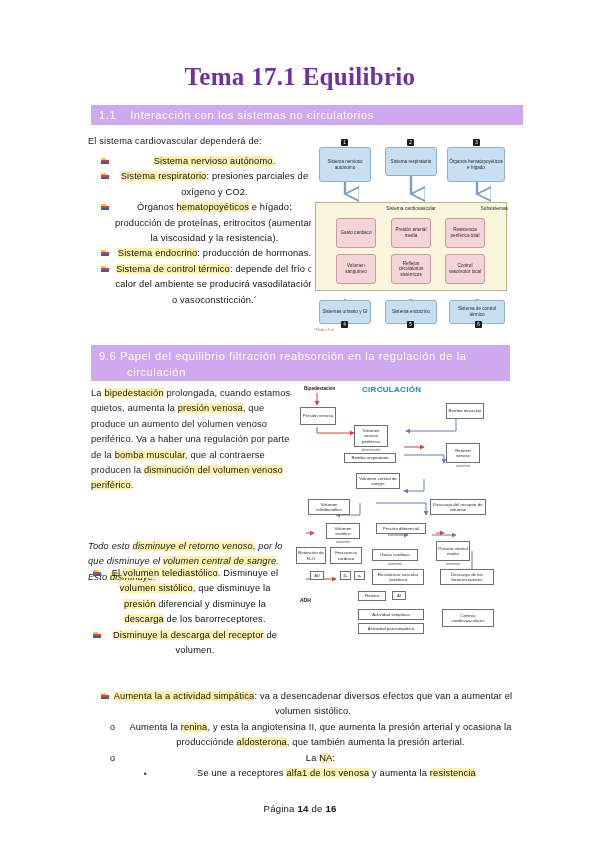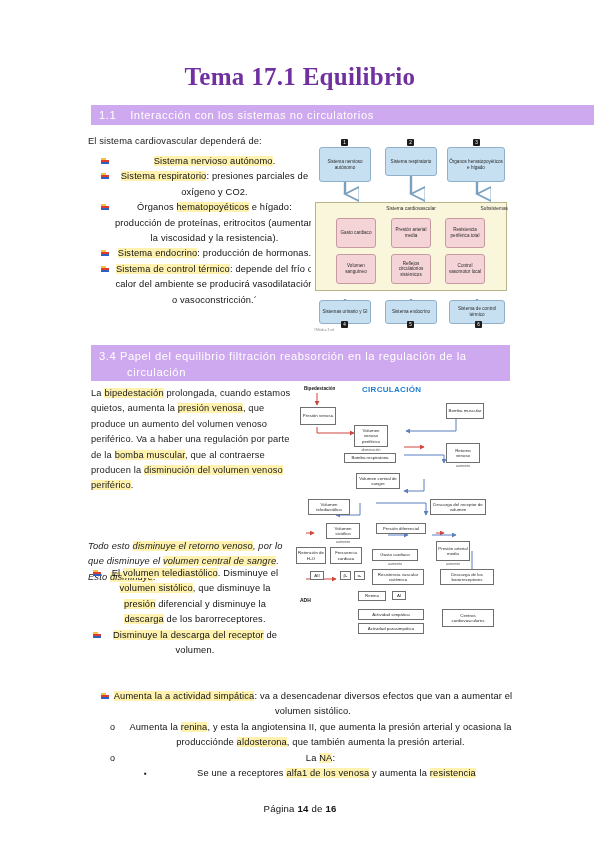--- a/index.html
+++ b/index.html
@@ -45,21 +45,21 @@
     font-size: 11.2px;
     letter-spacing: .55px;
     line-height: 17px;
     padding: 2px 0 3px 8px;
     box-sizing: border-box;
   }
   .section-banner .num { margin-right: 14px; }
 
   #banner-1 {
     left: 91px; top: 90px;
-    width: 503px; height: 20px;
+    width: 432px; height: 20px;
   }
   #banner-2 {
     left: 91px; top: 330px;
     width: 419px; height: 36px;
     line-height: 16px;
     padding-top: 3px;
   }
   #banner-2 .cont { display:block; padding-left: 28px; }
 
   
@@ -386,21 +386,21 @@
 
     <div class="f1-bot-box" style="left:138px;top:170px;width:56px;height:24px;">
       <span>Sistema de control térmico</span>
       </div>
     <div class="f1-badge" style="left:164px;top:191px;">6</div>
 
     <div class="f1-credit">©Médica 3 ed</div>
   </div>
 
   <div class="section-banner" id="banner-2">
-    <span>3.4</span>
+    <span>9.6</span>
     <span>Papel del equilibrio filtración reabsorción en la regulación de la</span>
     <span class="cont">circulación</span>
   </div>
 
   <div class="txt" id="para-1"><span>La </span><span class="hl">bipedestación</span><span> prolongada, cuando estamos quietos, aumenta la </span><span class="hl">presión venosa</span><span>, que produce un aumento del volumen venoso periférico. Va a haber una regulación por parte de la </span><span class="hl">bomba muscular</span><span>, que al contraerse producen la </span><span class="hl">disminución del volumen venoso periférico</span><span>.</span></div>
   <div class="txt" id="para-2"><span>Todo esto </span><span class="hl">disminuye el retorno venoso</span><span>, por lo que disminuye el </span><span class="hl">volumen central de sangre</span><span>. Esto </span><span class="hl">disminuye</span><span>:</span></div>
   <div class="blist" id="list-2">
       <div class="bitem"><span class="bullet-ico">
           <i></i>
           <i></i>

